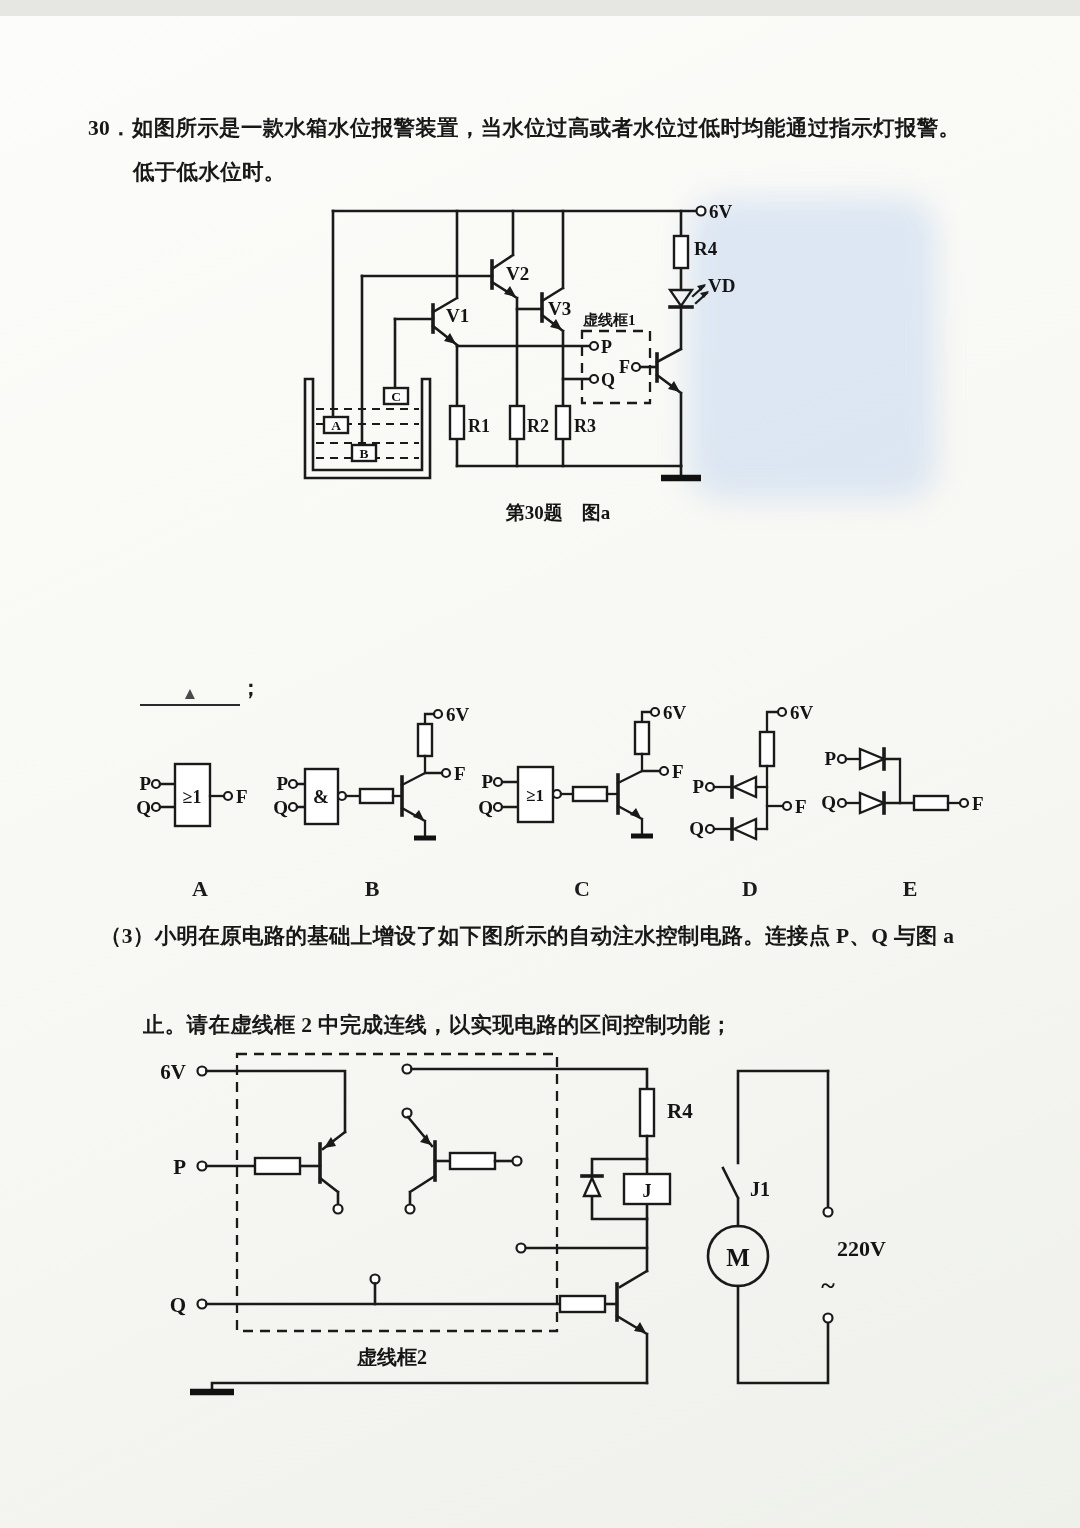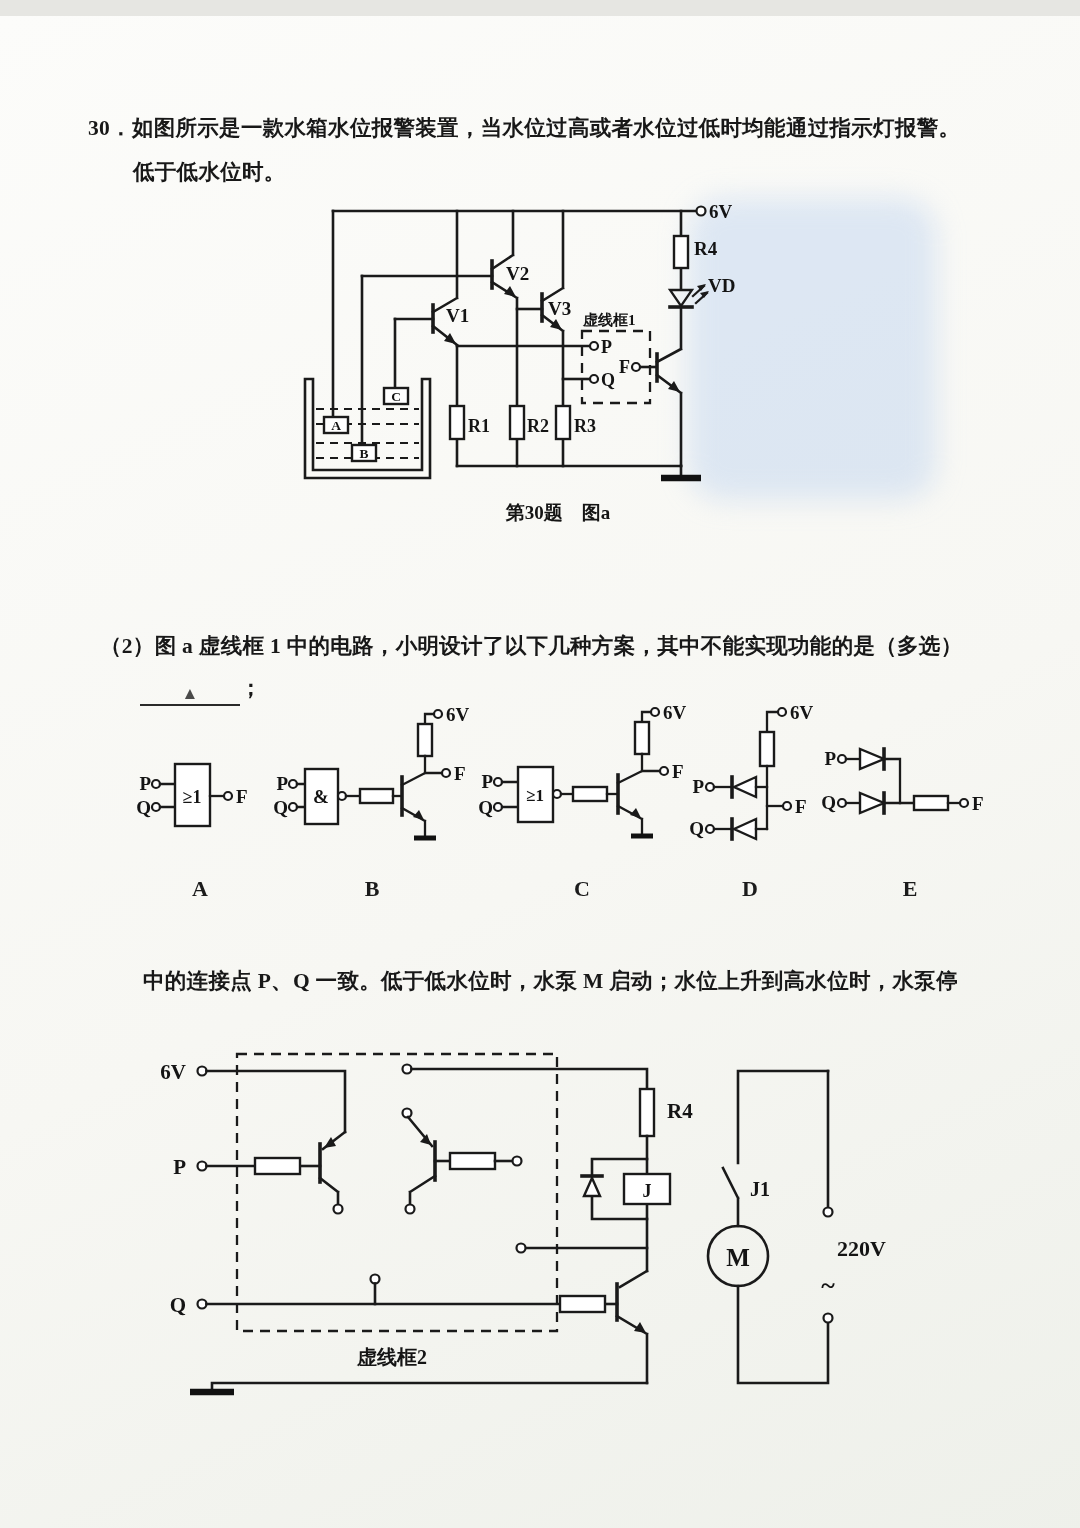--- a/index.html
+++ b/index.html
@@ -147,21 +147,20 @@
       <polygon class="ah" points="406,93 397,95 401,100"></polygon>
       <path class="w2" d="M396,112 L407,102"></path>
       <polygon class="ah" points="409,100 400,102 404,107"></polygon>
       <text x="408" y="101" font-size="19">VD</text>
     </g>
 
     <text x="258" y="328" font-size="19" text-anchor="middle">第30题　图a</text>
   </svg>
 
 
-  <div class="txt" style="left:100px;top:615px;">（2）图 a 虚线框 1 中的电路，小明设计了以下几种方案，其中不能实现功能的是（多选）</div>
   <div class="txt" style="left:140px;top:657px;"><span class="blank" style="min-width:100px;"><span>▲</span></span><span>；</span></div>
 
   <svg style="left:130px;top:688px;" width="140" height="160" viewBox="0 0 140 160">
     <text x="21" y="86" font-size="19" text-anchor="end">P</text>
     <circle class="term" cx="26" cy="80" r="4"></circle>
     <text x="21" y="110" font-size="19" text-anchor="end">Q</text>
     <circle class="term" cx="26" cy="103" r="4"></circle>
     <path class="w2" d="M30,80 H45 M30,103 H45"></path>
     <rect class="comp" x="45" y="60" width="35" height="62"></rect>
     <text x="62" y="99" font-size="18" text-anchor="middle">≥1</text>
@@ -271,21 +270,22 @@
     <circle class="term" cx="142" cy="99" r="4"></circle>
     <text x="150" y="106" font-size="19">F</text>
   </svg>
 
   <div class="opt-letter" style="left:200px;">A</div>
   <div class="opt-letter" style="left:372px;">B</div>
   <div class="opt-letter" style="left:582px;">C</div>
   <div class="opt-letter" style="left:750px;">D</div>
   <div class="opt-letter" style="left:910px;">E</div>
 
-  <div class="txt" style="left:143px;top:950px;">中的连接点 P、Q 一致。低于低水位时，水泵 M 启动；水位上升到高水位时，水泵停</div>
+  <div class="txt" style="left:100px;top:905px;">（3）小明在原电路的基础上增设了如下图所示的自动注水控制电路。连接点 P、Q 与图 a</div>
+  <div class="txt" style="left:143px;top:994px;">止。请在虚线框 2 中完成连线，以实现电路的区间控制功能；</div>
 
   <svg style="left:130px;top:1030px;" width="760" height="390" viewBox="0 0 760 390">
 
     <rect class="dash" x="107" y="8" width="320" height="277"></rect>
     <text x="262" y="318" font-size="20" text-anchor="middle">虚线框2</text>
 
     <text x="56" y="33" font-size="21" text-anchor="end">6V</text>
     <circle class="term" cx="72" cy="25" r="4.5"></circle>
     <path class="w" d="M76.5,25 H215 M215,25 V86"></path>
 

